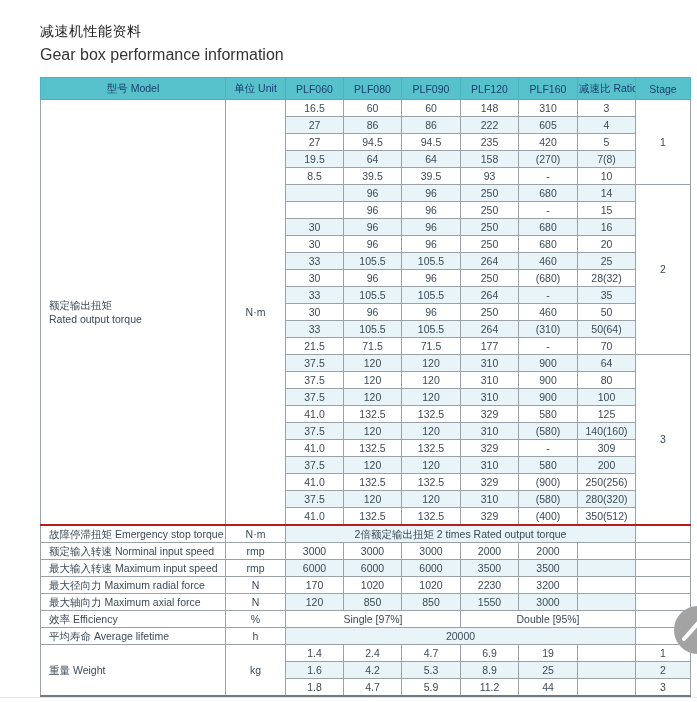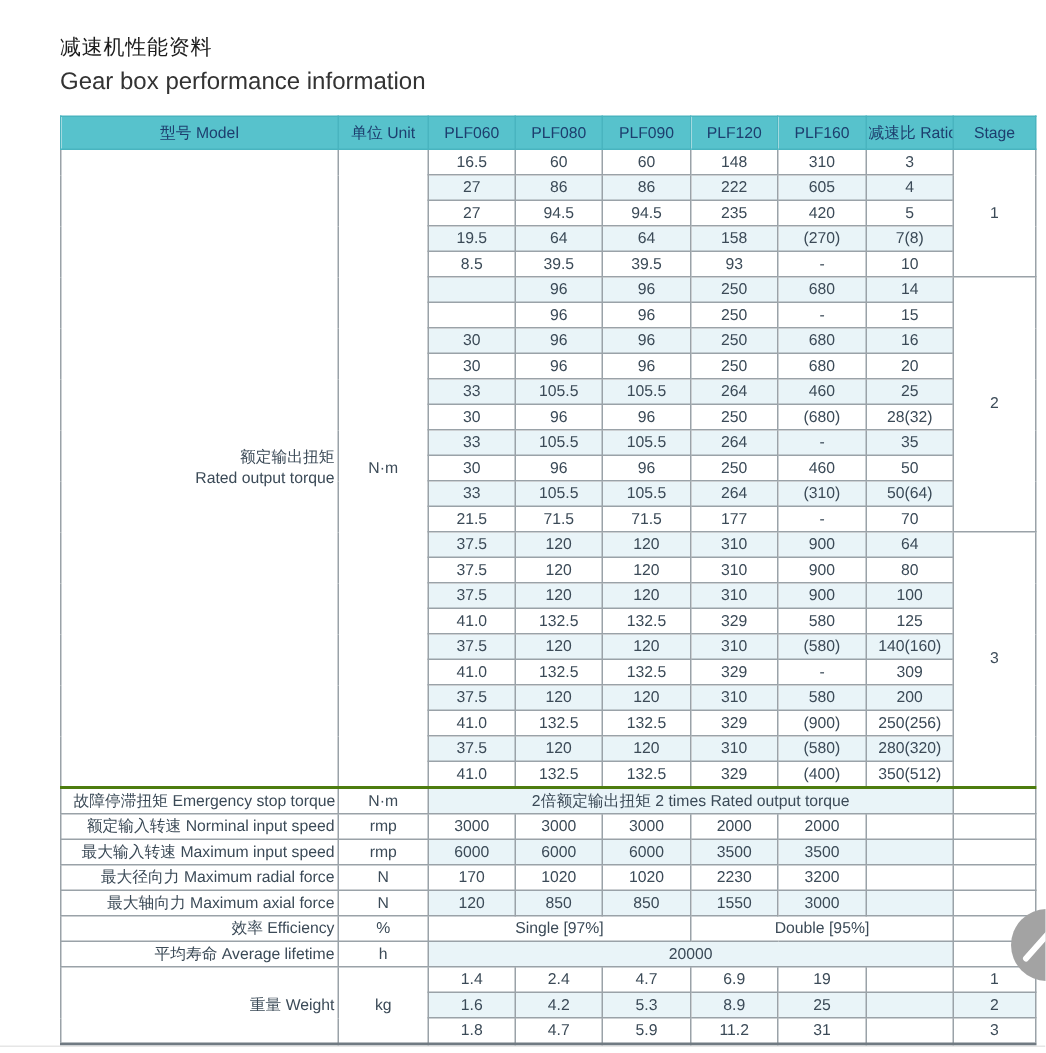--- a/index.html
+++ b/index.html
@@ -21,23 +21,23 @@
     background:#57c2cc;color:#1d3e6e;font-weight:normal;
     height:21px;font-size:10.5px;
     border:1px solid #49b4bf;padding:0 1px;
     overflow:hidden;white-space:nowrap;
   }
   td{
     border:1px solid #9aa2a8;height:16px;line-height:13px;
     text-align:center;padding:0 2px;background:#fff;
     overflow:hidden;white-space:nowrap;
   }
-  td.lab{text-align:right;padding-left:8px;margin-left:43px;}
+  td.lab{text-align:left;padding-left:8px;margin-left:43px;}
   tr.rb td.v{background:#e9f4f8;}
-  tr.sep td{border-top:2px solid #4d7c0f;}
+  tr.sep td{border-top:2px solid #b91c1c;}
   .lab2{line-height:14px;}
   .fab{
     position:absolute;left:674px;top:606px;width:48px;height:48px;
     border-radius:50%;background:#a3a3a3;cursor:pointer;
   }
   .bottom-line{position:absolute;left:0;top:697px;width:697px;height:1px;background:#e6e6e6;}
 </style>
 </head>
 <body>
 
@@ -365,21 +365,21 @@
         <td class="v">8.9</td>
         <td class="v">25</td>
         <td class="v"></td>
         <td class="v">2</td>
       </tr>
       <tr>
         <td class="v">1.8</td>
         <td class="v">4.7</td>
         <td class="v">5.9</td>
         <td class="v">11.2</td>
-        <td class="v">31</td>
+        <td class="v">44</td>
         <td class="v"></td>
         <td class="v">3</td>
       </tr>
     </tbody>
   </table>
 </div>
 
 <div class="fab">
   <span>
     <svg width="48" height="48" viewBox="0 0 48 48">

